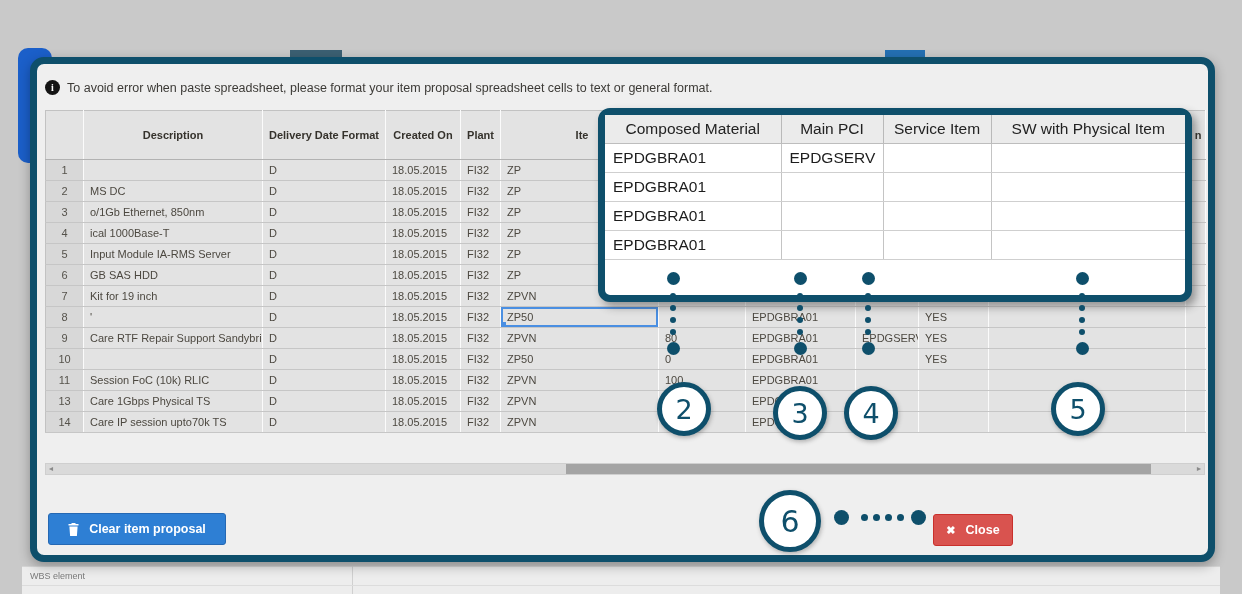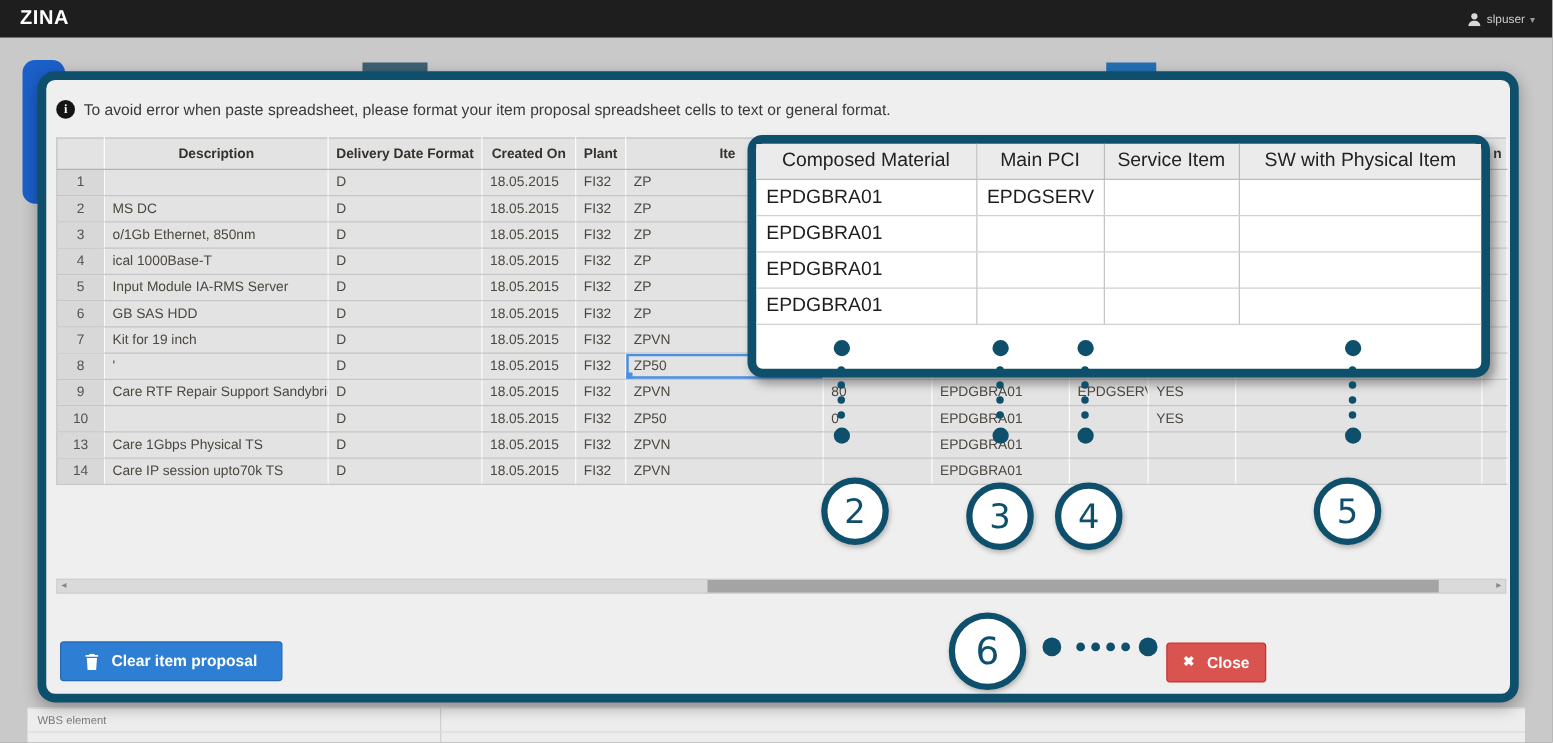--- a/index.html
+++ b/index.html
@@ -31,21 +31,21 @@
   .info-row{position:absolute;left:45px;top:80px;display:flex;align-items:center;gap:7px;z-index:4;}
   .info-icon{width:15px;height:15px;border-radius:50%;background:#141414;color:#fff;font-size:10px;
              font-weight:bold;display:flex;align-items:center;justify-content:center;font-family:"Liberation Serif",serif;}
   .info-text{font-size:12.5px;color:#3c3a36;}
 
   
   #main-table{position:absolute;left:45px;top:110px;width:1160px;table-layout:fixed;
               border-collapse:collapse;z-index:4;background:#e3e3e3;border:1px solid #c2c2c2;}
   #main-table th{height:24px;font-size:11px;font-weight:bold;color:#35322c;text-align:center;
                  border-right:1px solid rgba(255,255,255,.85);border-bottom:1px solid #b2b2b2;
-                 overflow:hidden;white-space:nowrap;padding:0 2px;}
+                 overflow:hidden;white-space:nowrap;padding:12px 2px;}
   #main-table td{height:20px;line-height:20px;font-size:11px;color:#4c4840;text-align:left;
                  border-right:1px solid rgba(255,255,255,.85);border-bottom:1px solid #c6c6c6;
                  overflow:hidden;white-space:nowrap;padding:0 0 0 6px;position:relative;}
   #main-table td.col-num{background:#d8d8d8;text-align:center;padding:0;color:#55524b;}
   #main-table th.h-left{text-align:center;padding-left:7px;}
   #main-table td.selected{box-shadow:inset 0 0 0 2px #4a8fe2;}
   #main-table td.selected::after{content:'';position:absolute;left:0;bottom:0;width:5px;height:5px;background:#4a8fe2;}
 
   
   .hscroll{position:absolute;left:45px;top:463px;width:1160px;height:12px;background:#dadada;z-index:4;
@@ -81,31 +81,20 @@
                border-radius:50%;display:flex;align-items:center;justify-content:center;
                color:#0e4f6b;font-family:"DejaVu Sans",sans-serif;z-index:8;
                box-shadow:1px 2px 4px rgba(60,60,60,.35);}
   .dot{position:absolute;background:#0e4f6b;border-radius:50%;z-index:7;}
 </style>
 </head>
 <body>
 
 <div id="screen">
 
-  <div class="topbar">
-    <div class="brand">ZINA</div>
-    <div class="user">
-      <svg width="11" height="11" viewBox="0 0 11 11">
-        <circle cx="5.5" cy="3" r="2.5" fill="#d8d8d8"></circle>
-        <path d="M.7 11c0-2.8 2.1-4.4 4.8-4.4S10.3 8.2 10.3 11z" fill="#d8d8d8"></path>
-      </svg>
-      <span>slpuser</span>
-      <span class="caret">▾</span>
-    </div>
-  </div>
 
   <div class="bg-blue-tab"></div>
   <div class="bg-bump-dark"></div>
   <div class="bg-bump-blue"></div>
   <div class="bg-bottom-panel"></div>
   <div class="bg-bottom-divider"></div>
   <div class="bg-bottom-line"></div>
   <div class="wbs-label">WBS element</div>
 
   <div class="modal"></div>
@@ -277,20 +266,34 @@
           <td class="col-num">10</td>
           <td></td>
           <td>D</td>
           <td>18.05.2015</td>
           <td>FI32</td>
           <td>ZP50</td>
           <td>0</td>
           <td>EPDGBRA01</td>
           <td></td>
           <td>YES</td>
+          <td></td>
+          <td></td>
+        </tr>
+        <tr>
+          <td class="col-num">11</td>
+          <td>Session FoC (10k) RLIC</td>
+          <td>D</td>
+          <td>18.05.2015</td>
+          <td>FI32</td>
+          <td>ZPVN</td>
+          <td>100</td>
+          <td>EPDGBRA01</td>
+          <td></td>
+          <td></td>
           <td></td>
           <td></td>
         </tr>
         <tr>
           <td class="col-num">13</td>
           <td>Care 1Gbps Physical TS</td>
           <td>D</td>
           <td>18.05.2015</td>
           <td>FI32</td>
           <td>ZPVN</td>

